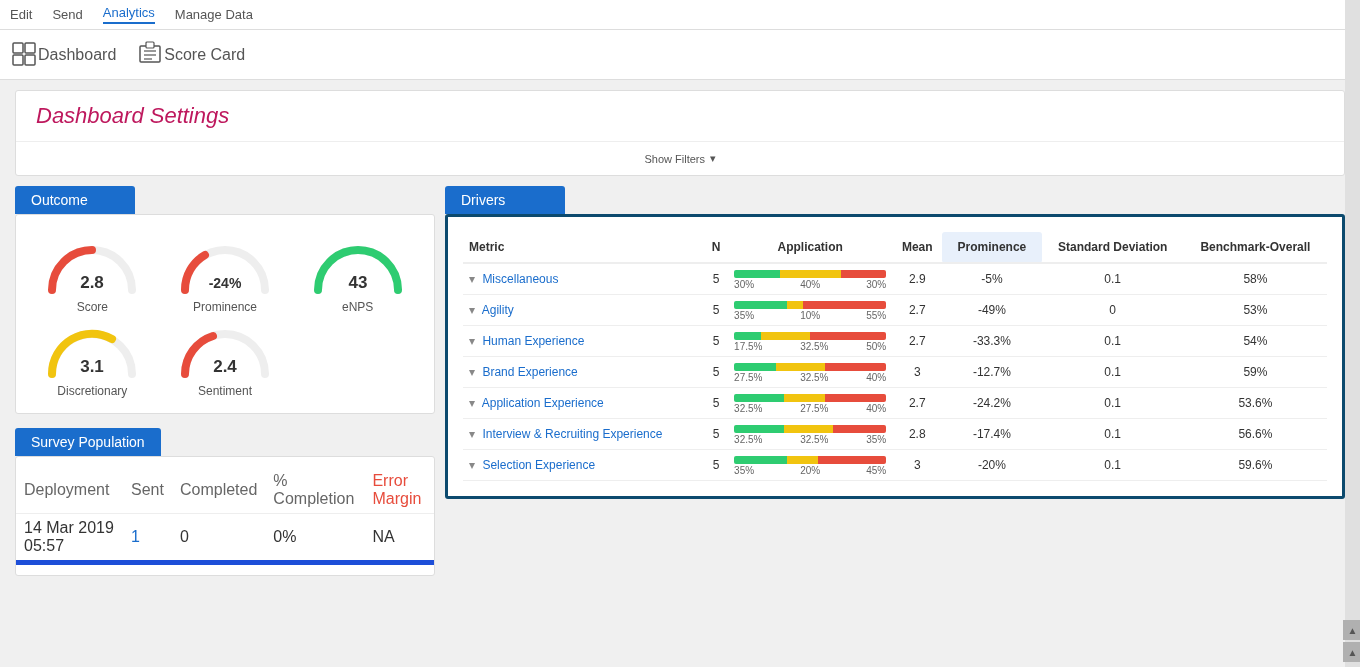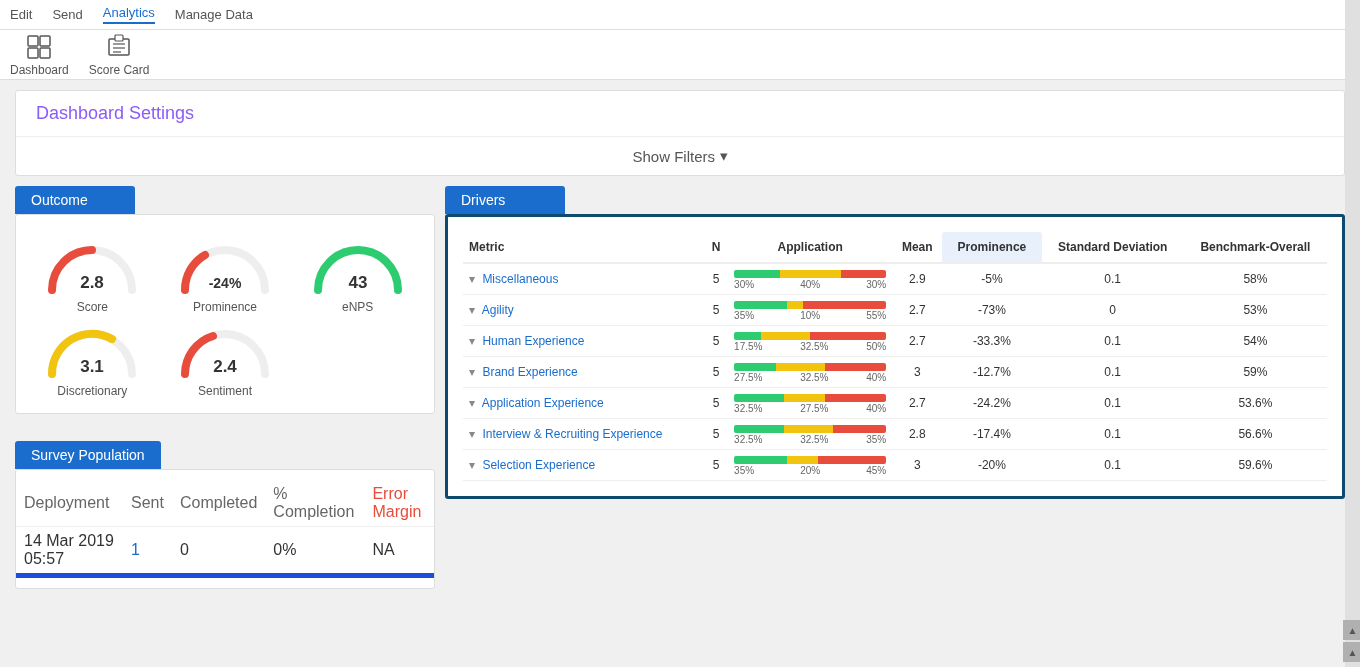--- a/index.html
+++ b/index.html
@@ -32,49 +32,50 @@
       display: flex;
       align-items: center;
       background: #fff;
       border-bottom: 1px solid #ddd;
       padding: 4px 10px;
       height: 50px;
       gap: 20px;
     }
     .toolbar-item {
       display: flex;
-      flex-direction: column;
+      flex-direction: row;
       align-items: center;
       cursor: pointer;
       color: #555;
-      font-size: 12px;
+      font-size: 16px;
     }
     .toolbar-item svg { margin-bottom: 2px; }
 
     
     .settings-bar {
       background: #fff;
       margin: 10px 15px;
       border: 1px solid #ddd;
       border-radius: 3px;
     }
     .settings-title {
       padding: 12px 20px;
-      font-size: 18px;
-      color: #8b5cf6;
+      font-size: 22px;
+      color: #be185d;
       border-bottom: 1px solid #eee;
+      font-style: italic;
     }
     .show-filters {
       padding: 10px 20px;
       display: flex;
       align-items: center;
       justify-content: center;
       color: #555;
       cursor: pointer;
-      font-size: 15px;
+      font-size: 11px;
     }
 
     
     .main-content {
       display: flex;
       gap: 10px;
       padding: 0 15px 15px;
     }
 
     
@@ -197,21 +198,21 @@
     .dist-bar .yellow { background: #f1c40f; }
     .dist-bar .red { background: #e74c3c; }
     .dist-labels {
       display: flex;
       justify-content: space-between;
       font-size: 10px;
       color: #666;
       margin-top: 1px;
     }
 
-    .section-wrapper { margin-bottom: 27px; }
+    .section-wrapper { margin-bottom: 14px; }
     .section-header-wrapper {
       display: flex;
     }
 
     
     .right-scrollbar {
       position: fixed;
       right: 0;
       top: 0;
       width: 15px;
@@ -426,21 +427,21 @@
                     <div class="yellow" style="width:10%"></div>
                     <div class="red" style="width:55%"></div>
                   </div>
                   <div class="dist-labels">
                     <span>35%</span>
                     <span>10%</span>
                     <span>55%</span>
                   </div>
                 </td>
       <td class="center">2.7</td>
-      <td class="center">-73%</td>
+      <td class="center">-49%</td>
       <td class="center">0</td>
       <td class="center">53%</td>
     </tr>
               <tr>
       <td>
         <span style="color:#888;margin-right:4px;">▾</span>
         <span class="metric-link">Human Experience</span>
       </td>
       <td class="center">5</td>
       <td style="min-width:140px;">

